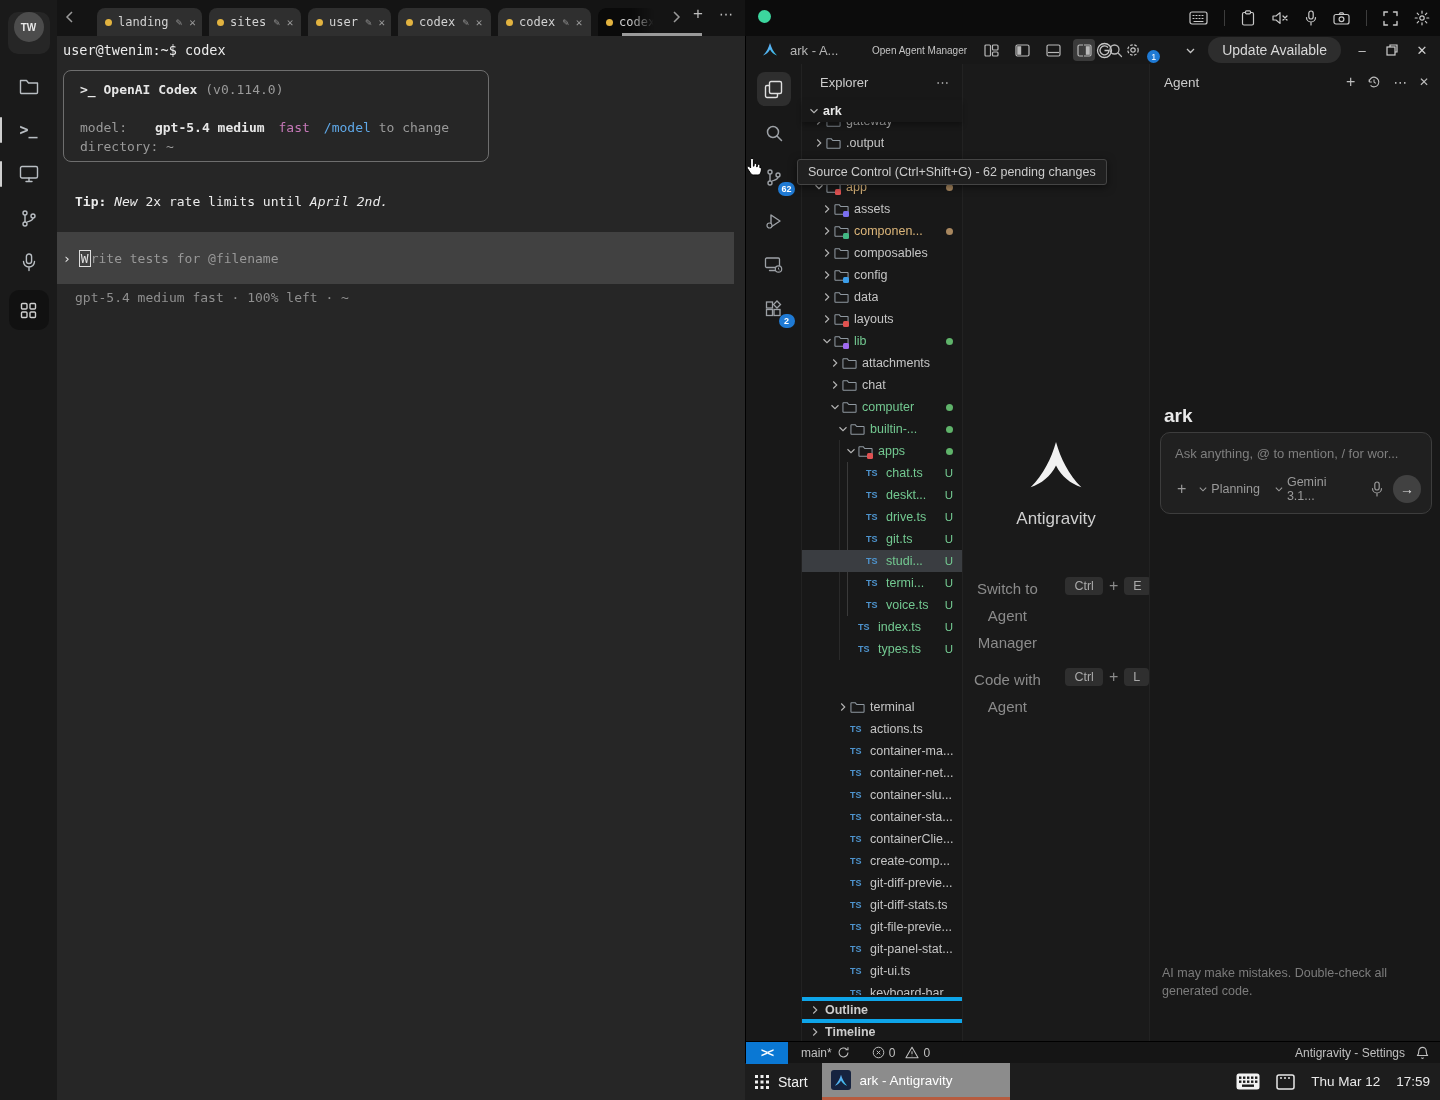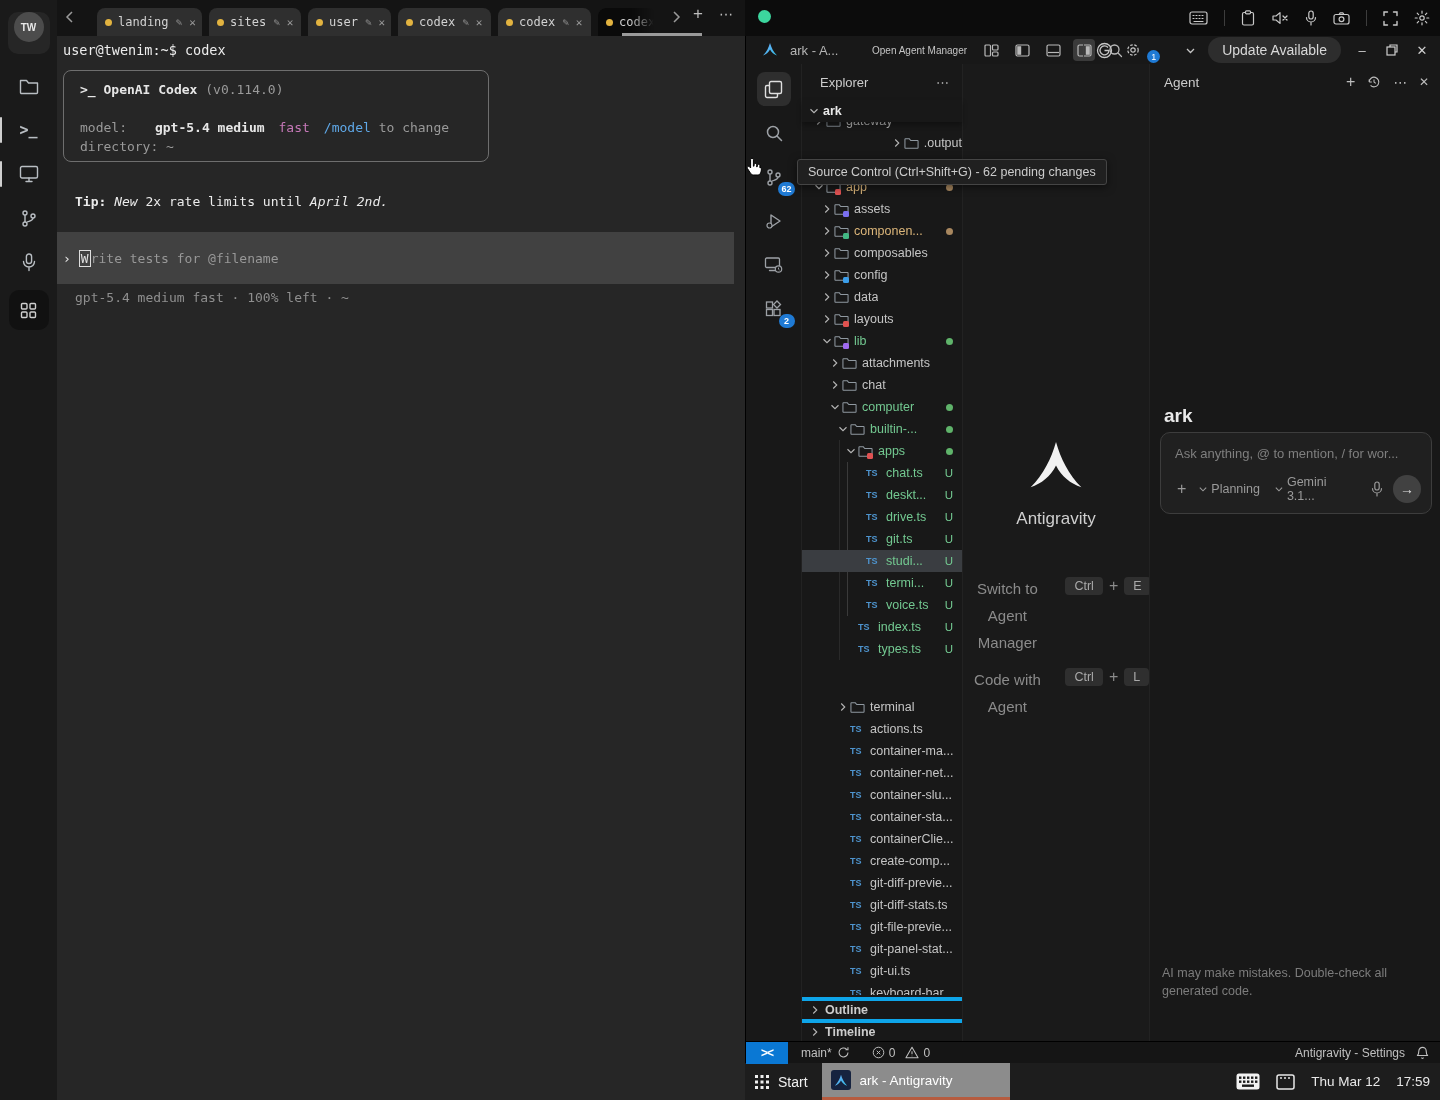--- a/index.html
+++ b/index.html
@@ -555,21 +555,21 @@
                 <path d="M6 4l4 4-4 4" fill="none" stroke="currentColor" stroke-width="1.3"></path>
               </svg>
               <span class="fico">
                 <svg viewBox="0 0 16 16" width="15" height="15">
                   <path d="M1.5 3h4.2l1.5 1.8h7.3c.3 0 .5.2.5.5v7.2c0 .3-.2.5-.5.5H1.5c-.3 0-.5-.2-.5-.5V3.5c0-.3.2-.5.5-.5z" fill="none" stroke="#8f98a0" stroke-width="1.1"></path>
                 </svg>
               </span>
               <span class="tlabel ">gateway</span>
             </div>
           </div>
-          <div class="trow" style="padding-left: 10px; justify-content: flex-end;">
+          <div class="trow" style="padding-left: 10px;">
             <svg class="tchev" viewBox="0 0 16 16">
               <path d="M6 4l4 4-4 4" fill="none" stroke="currentColor" stroke-width="1.3"></path>
             </svg>
             <span class="fico">
               <svg viewBox="0 0 16 16" width="15" height="15">
                 <path d="M1.5 3h4.2l1.5 1.8h7.3c.3 0 .5.2.5.5v7.2c0 .3-.2.5-.5.5H1.5c-.3 0-.5-.2-.5-.5V3.5c0-.3.2-.5.5-.5z" fill="none" stroke="#8f98a0" stroke-width="1.1"></path>
               </svg>
             </span>
             <span class="tlabel ">.output</span>
           </div>

